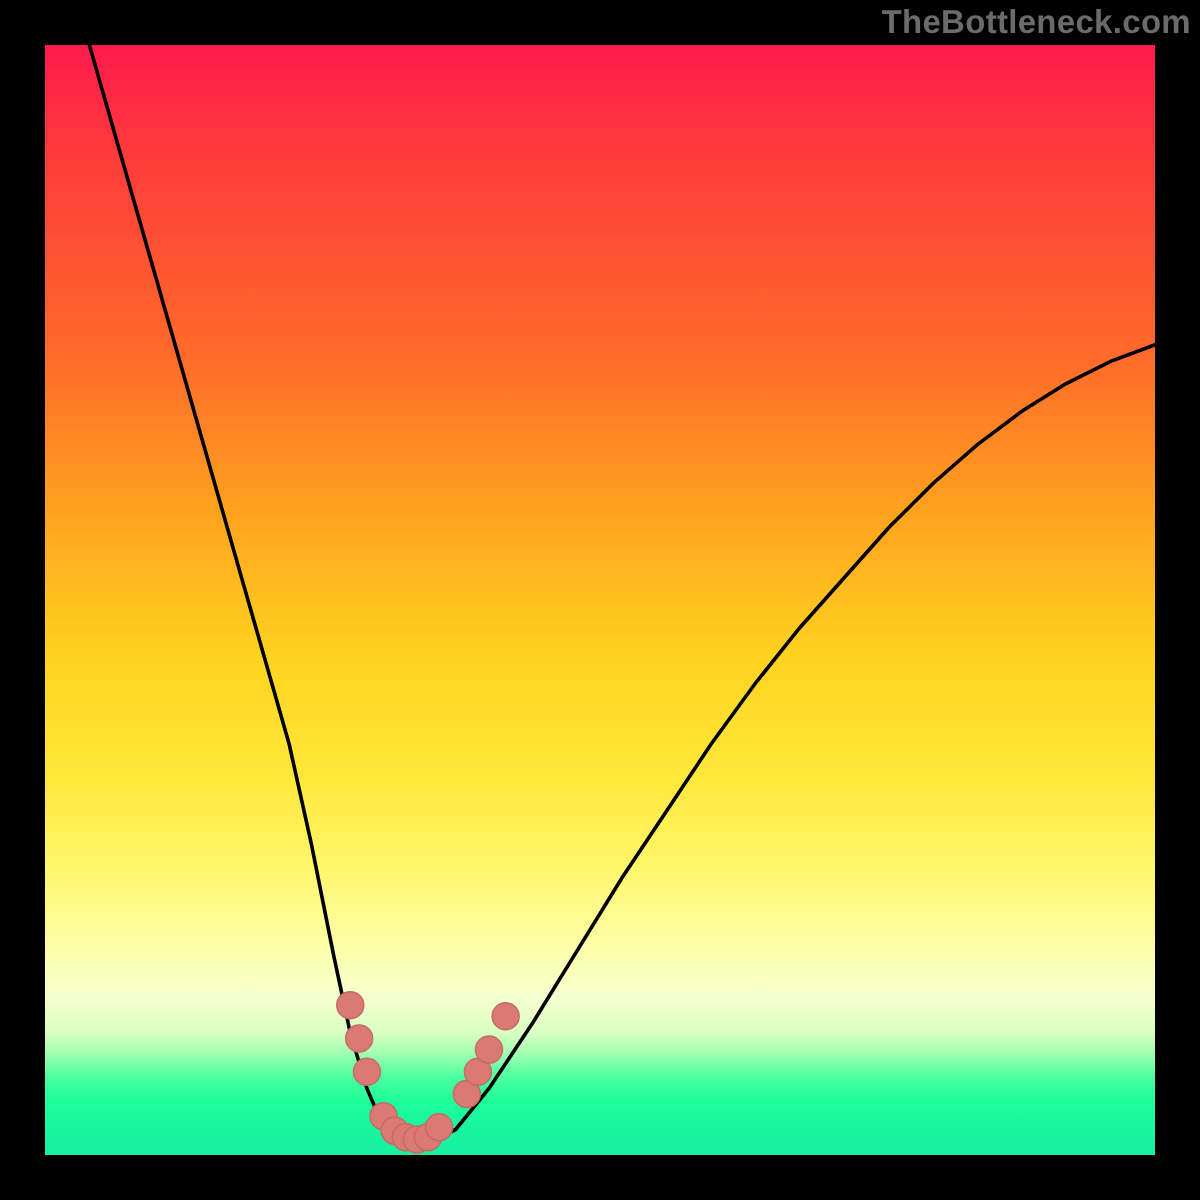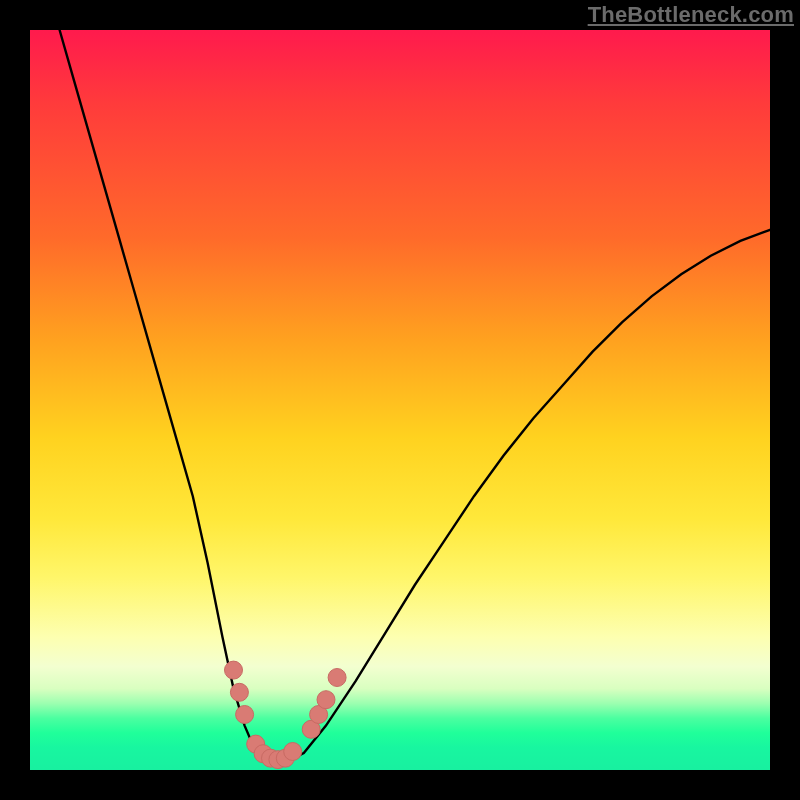--- a/index.html
+++ b/index.html
@@ -47,21 +47,20 @@
   .watermark {
     position: absolute;
     top: 2px;
     right: 6px;
     font-family: Arial, Helvetica, sans-serif;
     font-size: 22px;
     font-weight: 600;
     color: #6b6b6b;
     letter-spacing: 0.2px;
     user-select: none;
-    text-decoration: underline;
   }
   svg.curve {
     position: absolute;
     left: 0;
     top: 0;
     width: 740px;
     height: 740px;
     overflow: visible;
   }
 </style>

